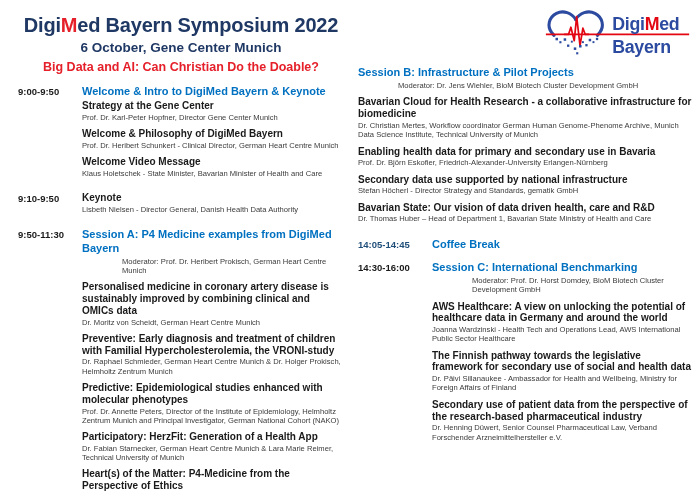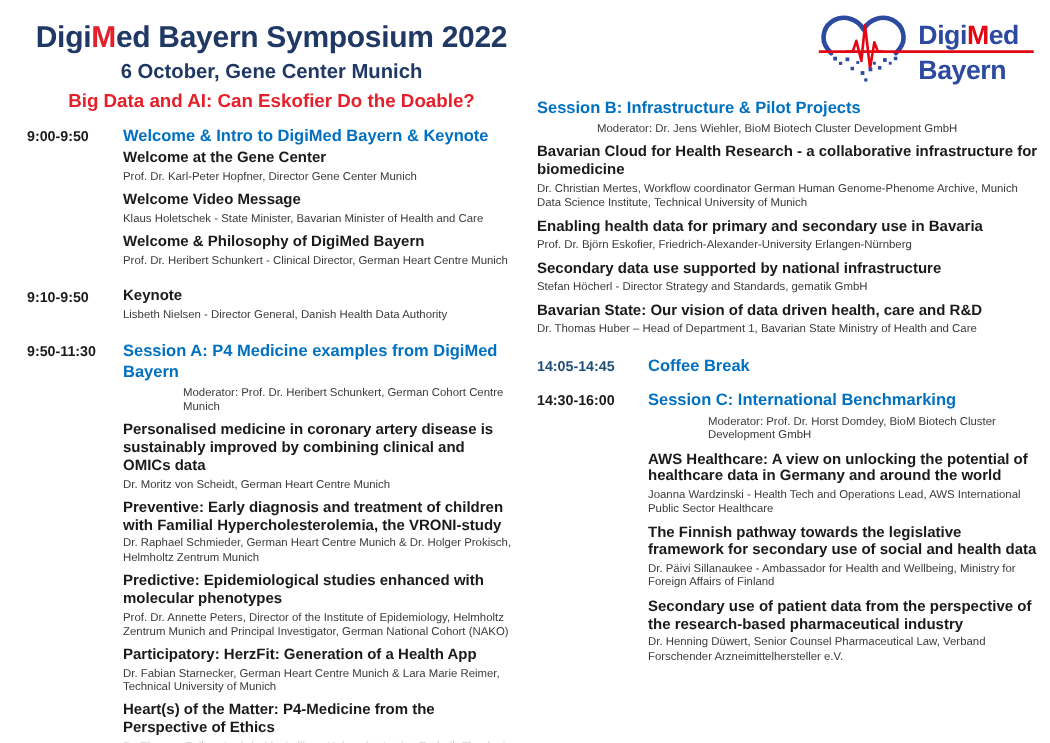--- a/index.html
+++ b/index.html
@@ -38,57 +38,57 @@
 </head>
 <body>
 
 <div class="page">
 
   <div class="col col-left">
 
     <div class="header">
       <div class="title"><span>Digi</span><span class="red">M</span><span>ed Bayern Symposium 2022</span></div>
       <div class="date">6 October, Gene Center Munich</div>
-      <div class="tagline">Big Data and AI: Can Eskofier Do the Doable?</div>
+      <div class="tagline">Big Data and AI: Can Christian Do the Doable?</div>
     </div>
 
     <div class="row">
       <div class="time">9:00-9:50</div>
       <div class="content">
         <div class="session-heading">Welcome &amp; Intro to DigiMed Bayern &amp; Keynote</div>
         <div class="talk">
-          <div class="talk-title">Welcome at the Gene Center</div>
+          <div class="talk-title">Strategy at the Gene Center</div>
           <div class="speakers">Prof. Dr. Karl-Peter Hopfner, Director Gene Center Munich</div>
+        </div>
+        <div class="talk">
+          <div class="talk-title">Welcome &amp; Philosophy of DigiMed Bayern</div>
+          <div class="speakers">Prof. Dr. Heribert Schunkert - Clinical Director, German Heart Centre Munich</div>
         </div>
         <div class="talk">
           <div class="talk-title">Welcome Video Message</div>
           <div class="speakers">Klaus Holetschek - State Minister, Bavarian Minister of Health and Care</div>
-        </div>
-        <div class="talk">
-          <div class="talk-title">Welcome &amp; Philosophy of DigiMed Bayern</div>
-          <div class="speakers">Prof. Dr. Heribert Schunkert - Clinical Director, German Heart Centre Munich</div>
         </div>
       </div>
     </div>
 
     <div class="row">
       <div class="time">9:10-9:50</div>
       <div class="content">
         <div class="talk">
           <div class="talk-title">Keynote</div>
           <div class="speakers">Lisbeth Nielsen - Director General, Danish Health Data Authority</div>
         </div>
       </div>
     </div>
 
     <div class="row">
       <div class="time">9:50-11:30</div>
       <div class="content">
         <div class="session-heading">Session A: P4 Medicine examples from DigiMed Bayern</div>
-        <div class="moderator">Moderator: Prof. Dr. Heribert Schunkert, German Cohort Centre Munich</div>
+        <div class="moderator">Moderator: Prof. Dr. Heribert Prokisch, German Heart Centre Munich</div>
         <div class="talk">
           <div class="talk-title">Personalised medicine in coronary artery disease is sustainably improved by combining clinical and OMICs data</div>
           <div class="speakers">Dr. Moritz von Scheidt, German Heart Centre Munich</div>
         </div>
         <div class="talk">
           <div class="talk-title">Preventive: Early diagnosis and treatment of children with Familial Hypercholesterolemia, the VRONI-study</div>
           <div class="speakers">Dr. Raphael Schmieder, German Heart Centre Munich &amp; Dr. Holger Prokisch, Helmholtz Zentrum Munich</div>
         </div>
         <div class="talk">
           <div class="talk-title">Predictive: Epidemiological studies enhanced with molecular phenotypes</div>

